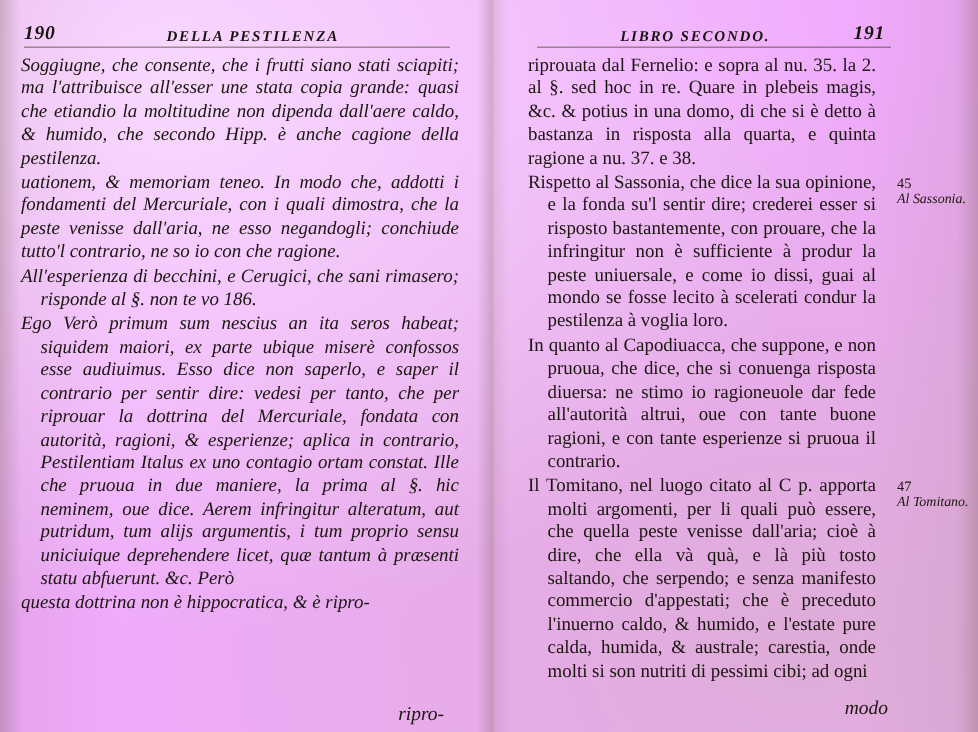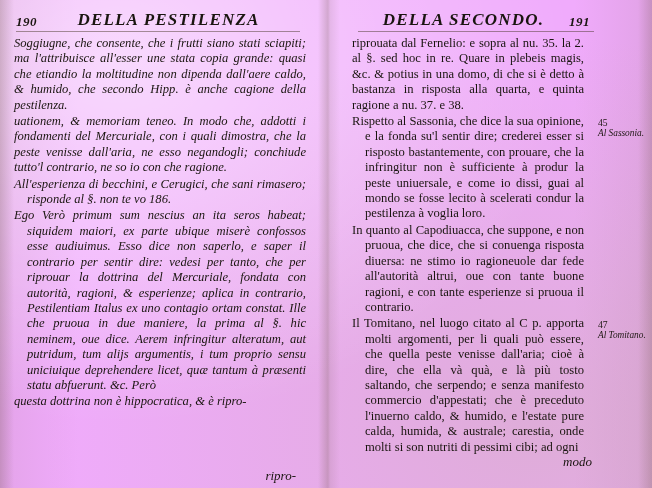--- a/index.html
+++ b/index.html
@@ -62,21 +62,21 @@
     font-family: "Liberation Serif", serif;
     font-size: 13px;
     font-style: italic;
     font-weight: 700;
   }
   .head .title {
     flex: 1;
     text-align: center;
     font-style: italic;
     font-weight: 700;
-    font-size: 17px;
+    font-size: 10px;
     letter-spacing: 1.2px;
   }
   .left-half .head { left: 16px; right: 26px; }
   .right-half .head { left: 32px; right: 62px; }
   .rule {
     position: absolute;
     height: 1px;
     background: rgba(60,45,25,0.45);
   }
   .left-half .rule  { left: 16px; right: 26px; top: 31px; }
@@ -115,21 +115,21 @@
     text-align: justify;
   }
 
   
   .catchword {
     position: absolute;
     font-size: 13px;
     font-style: italic;
   }
   .left-half .catchword  { right: 30px; bottom: 4px; }
-  .right-half .catchword { right: 60px; bottom: 18px; }
+  .right-half .catchword { right: 60px; bottom: 8px; }
 
   
   .marginalia {
     position: absolute;
     right: 2px;
     width: 52px;
     font-size: 9.3px;
     line-height: 10.4px;
     font-style: italic;
     color: #1d1712;
@@ -175,21 +175,21 @@
       <p class="para latin hang">Ego Verò primum sum nescius an ita seros habeat; siquidem maiori, ex parte ubique miserè confossos esse audiuimus. Esso dice non saperlo, e saper il contrario per sentir dire: vedesi per tanto, che per riprouar la dottrina del Mercuriale, fondata con autorità, ragioni, &amp; esperienze; aplica in contrario, Pestilentiam Italus ex uno contagio ortam constat. Ille che pruoua in due maniere, la prima al §. hic neminem, oue dice. Aerem infringitur alteratum, aut putridum, tum alijs argumentis, i tum proprio sensu uniciuique deprehendere licet, quæ tantum à præsenti statu abfuerunt. &amp;c. Però</p>
       <p class="para">questa dottrina non è hippocratica, &amp; è ripro-</p>
     </div>
 
     <div class="catchword">ripro-</div>
   </div>
 
   <div class="page-half right-half">
 
     <div class="head">
-      <span class="title">DELLA SECONDO.</span>
+      <span class="title">LIBRO SECONDO.</span>
       <span class="folio">191</span>
     </div>
     <div class="rule"></div>
 
     <div class="col">
       <p class="para">riprouata dal Fernelio: e sopra al nu. 35. la 2. al §. sed hoc in re. Quare in plebeis magis, &amp;c. &amp; potius in una domo, di che si è detto à bastanza in risposta alla quarta, e quinta ragione a nu. 37. e 38.</p>
       <p class="para hang">Rispetto al Sassonia, che dice la sua opinione, e la fonda su'l sentir dire; crederei esser si risposto bastantemente, con prouare, che la infringitur non è sufficiente à produr la peste uniuersale, e come io dissi, guai al mondo se fosse lecito à scelerati condur la pestilenza à voglia loro.</p>
       <p class="para hang">In quanto al Capodiuacca, che suppone, e non pruoua, che dice, che si conuenga risposta diuersa: ne stimo io ragioneuole dar fede all'autorità altrui, oue con tante buone ragioni, e con tante esperienze si pruoua il contrario.</p>
       <p class="para hang">Il Tomitano, nel luogo citato al C p. apporta molti argomenti, per li quali può essere, che quella peste venisse dall'aria; cioè à dire, che ella và quà, e là più tosto saltando, che serpendo; e senza manifesto commercio d'appestati; che è preceduto l'inuerno caldo, &amp; humido, e l'estate pure calda, humida, &amp; australe; carestia, onde molti si son nutriti di pessimi cibi; ad ogni</p>
     </div>

